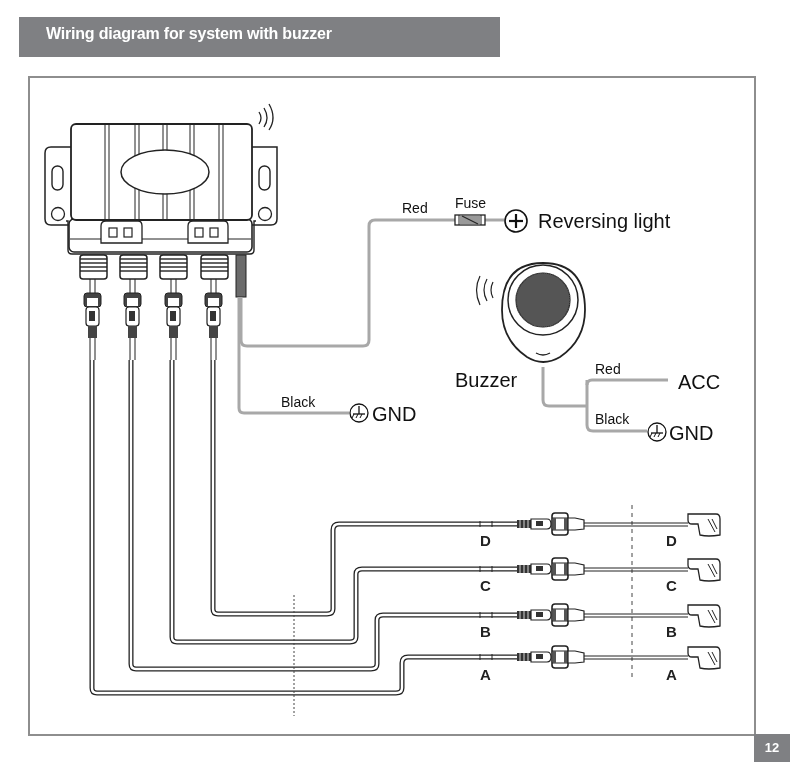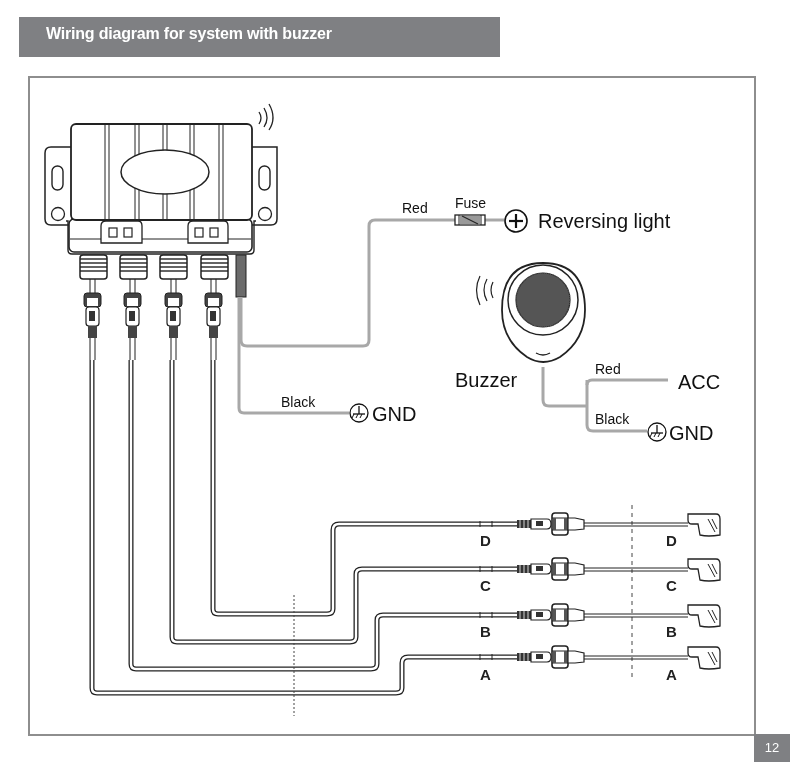--- a/index.html
+++ b/index.html
@@ -1,20 +1,20 @@
 <!DOCTYPE html>
 <html><head>
 <meta charset="utf-8">
 <style>
   html, body { margin: 0; padding: 0; background: #ffffff; }
   body { width: 790px; height: 762px; position: relative; overflow: hidden; font-family: "Liberation Sans", sans-serif; }
   .header { position: absolute; left: 19px; top: 17px; width: 481px; height: 40px; background: #7f8083; }
   .header-title { position: absolute; left: 30px; top: 25px; color: #ffffff; font-weight: bold; font-size: 16px; letter-spacing: -0.2px; margin-left: 16px; }
   .frame { position: absolute; left: 28px; top: 76px; width: 724px; height: 656px; border: 2px solid #8e8e8e; box-sizing: content-box; }
-  .page-num { position: absolute; left: 754px; top: 734px; width: 36px; height: 28px; background: #7f8083; color: #fff; font-weight: normal; font-size: 13px; text-align: center; line-height: 28px; }
+  .page-num { position: absolute; left: 754px; top: 734px; width: 36px; height: 28px; background: #7f8083; color: #fff; font-weight: bold; font-size: 13px; text-align: center; line-height: 28px; }
   svg.diagram { position: absolute; left: 0; top: 0; }
   .lbl { font-family: "Liberation Sans", sans-serif; fill: #111; }
   .bold-letter { font-family: "Liberation Sans", sans-serif; font-weight: bold; fill: #222; }
 </style>
 </head>
 <body>
 
 <div class="header"></div>
 <div class="header-title">Wiring diagram for system with buzzer</div>
 <div class="frame"></div>

